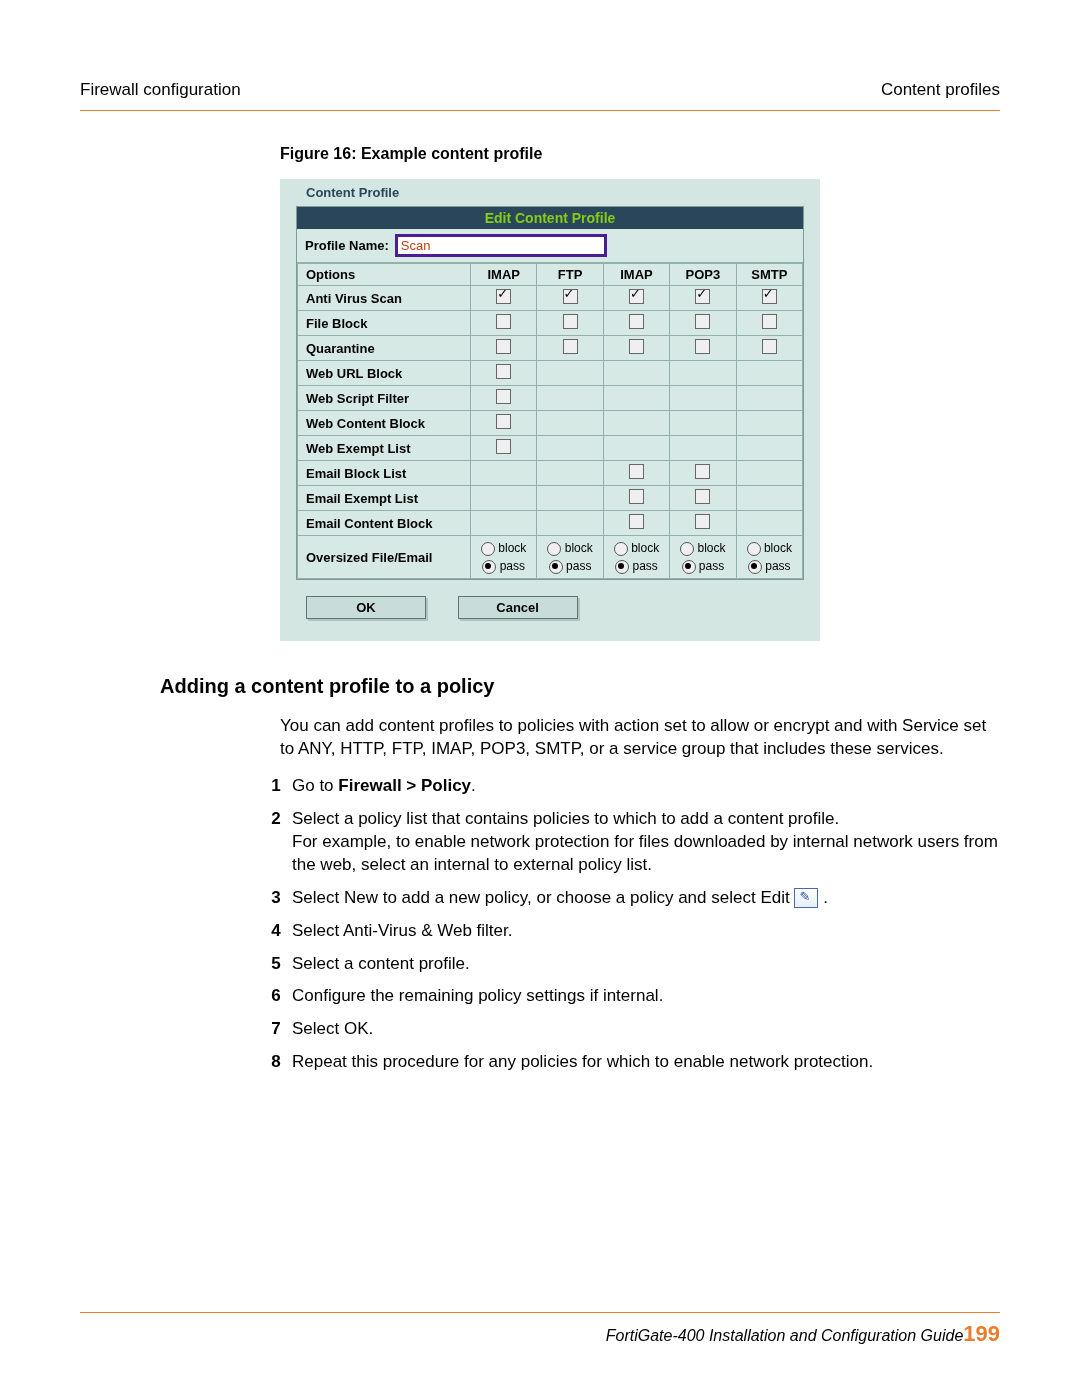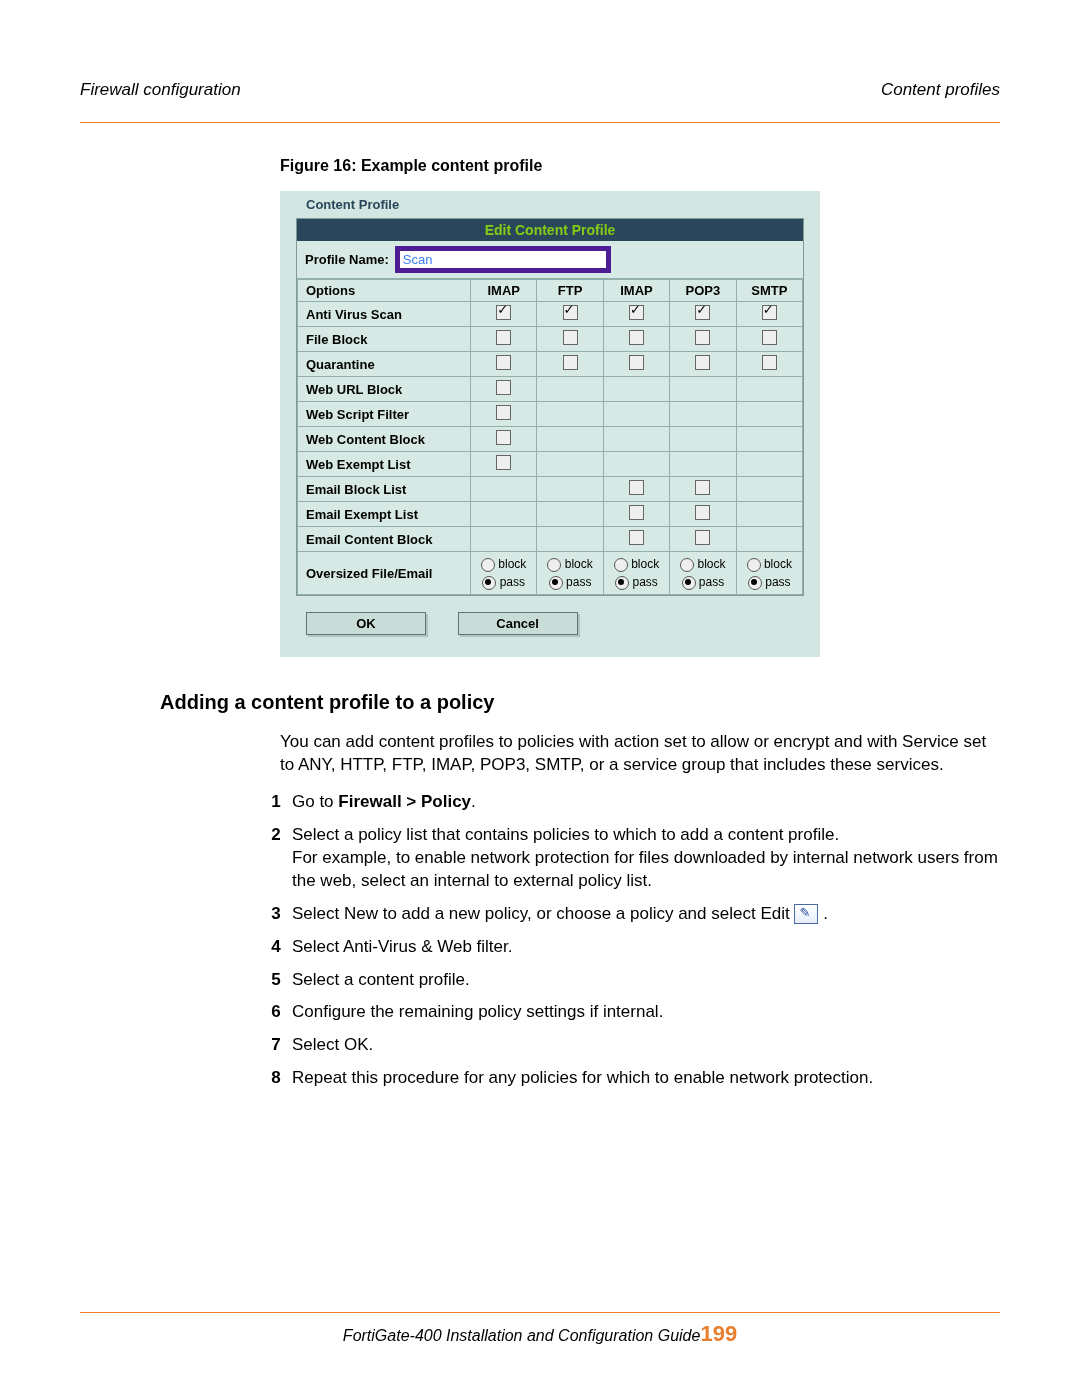--- a/index.html
+++ b/index.html
@@ -13,23 +13,22 @@
     width: 1080px;
     min-height: 1397px;
     margin: 0 auto;
     position: relative;
     box-sizing: border-box;
     padding: 80px 80px 50px 80px;
   }
   .running-head {
     display: flex;
     justify-content: space-between;
-    font-style: italic;
     font-size: 17px;
-    padding-bottom: 22px;
+    padding-bottom: 10px;
     border-bottom: 1.5px solid #e97f2e;
   }
   .figure-caption {
     font-weight: bold;
     font-size: 16px;
     margin: 34px 0 16px 200px;
   }
   
   .shot-wrap {
     margin-left: 200px;
@@ -65,23 +64,23 @@
     padding: 5px 8px;
     border-bottom: 1px solid #93b0ab;
     background: #d6e9e5;
     font-weight: bold;
   }
   .name-row input {
     margin-left: 6px;
     font-size: 13px;
     padding: 1px 3px;
     width: 200px;
-    border: 5px solid #4c1d95;
+    border: 3px solid #4c1d95;
     background: #fff;
-    color: #3b82f6;
+    color: #c2410c;
     font-family: Tahoma, Verdana, sans-serif;
   }
   table.grid {
     width: 100%;
     border-collapse: collapse;
     font-size: 13px;
   }
   table.grid th, table.grid td {
     border: 1px solid #93b0ab;
     padding: 3px 4px;
@@ -203,21 +202,21 @@
     top: -1px; left: 4px;
   }
   .footer {
     position: absolute;
     bottom: 50px;
     left: 80px;
     right: 80px;
     border-top: 1.5px solid #e97f2e;
     padding-top: 8px;
     display: flex;
-    justify-content: center;
+    justify-content: flex-end;
     align-items: baseline;
   }
   .footer-left {
     font-style: italic;
     font-size: 16px;
   }
   .footer-right {
     color: #e97f2e;
     font-weight: bold;
     font-size: 22px;

